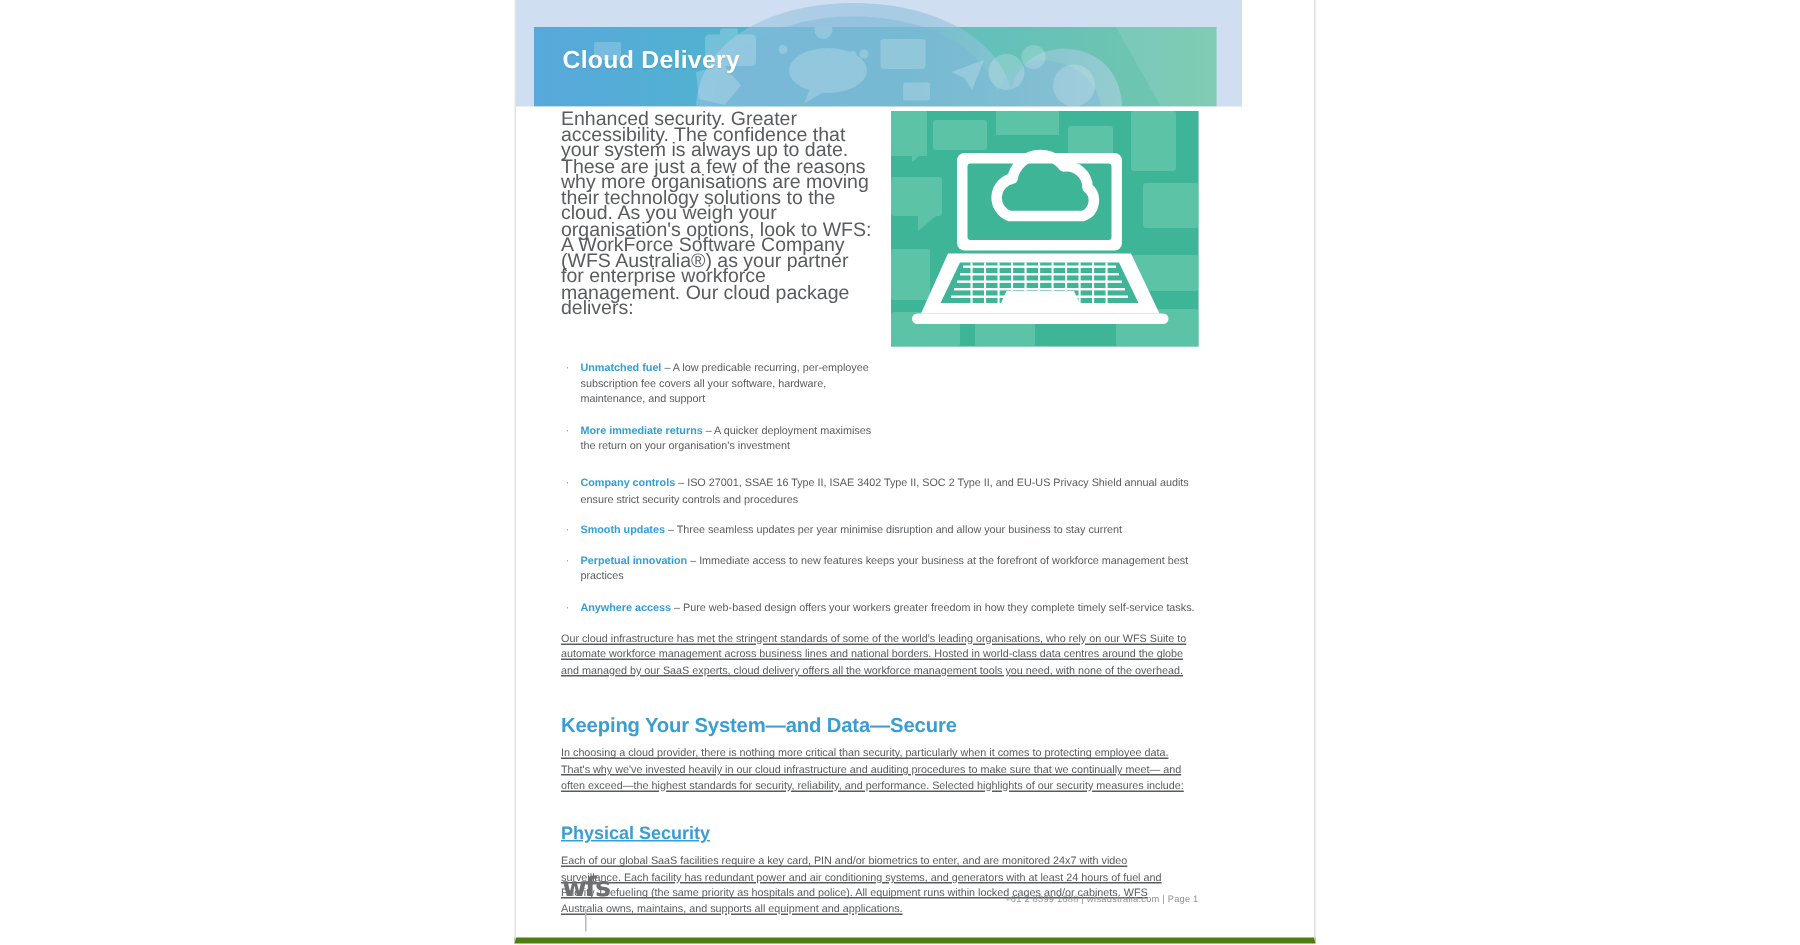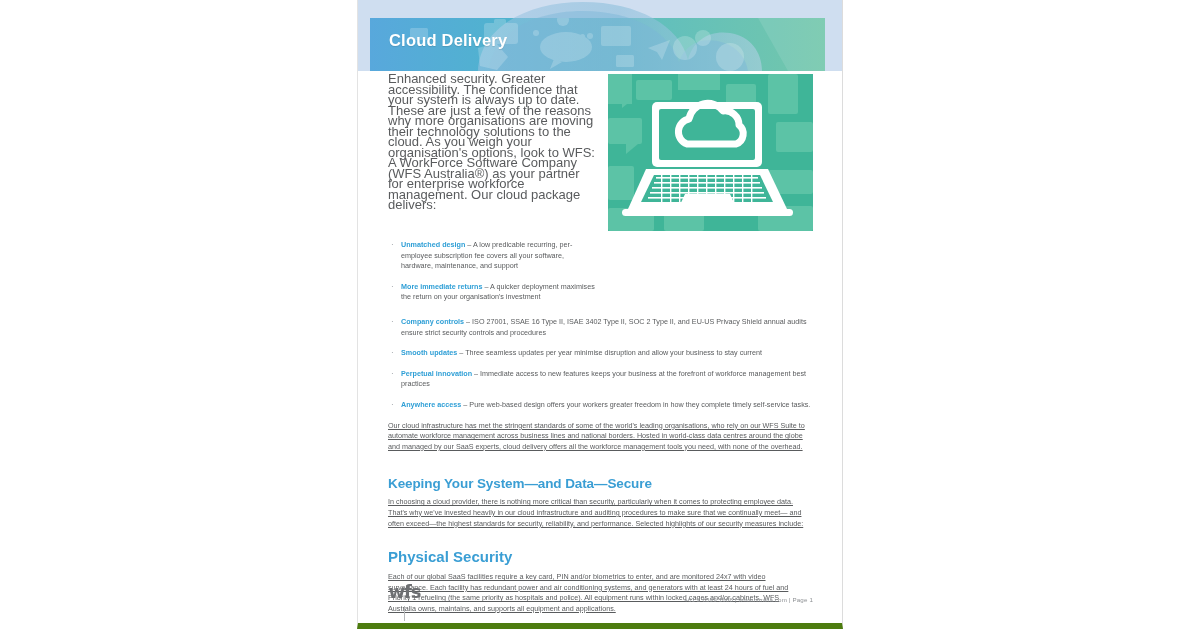--- a/index.html
+++ b/index.html
@@ -15,28 +15,28 @@
   .screen {
     position: relative;
     width: 1200px;
     height: 630px;
     background: #ffffff;
   }
 
   
   .page {
     position: absolute;
-    left: 357px;
+    left: 343px;
     top: 0px;
-    width: 486px;
+    width: 534px;
     height: 629px;
     background: #ffffff;
     border-left: 1px solid #e3e3e3;
     border-right: 1px solid #dcdcdc;
-    border-bottom: 6px solid #4d7c0f;
+    border-bottom: 4px solid #4d7c0f;
     box-sizing: border-box;
     overflow: hidden;
   }
 
   
   .hero {
     position: absolute;
     left: 0;
     top: 0;
     width: 484px;
@@ -140,24 +140,25 @@
   .para.spaced { margin-top: 10px; }
 
   h2.section-title {
     font-size: 13.5px;
     font-weight: bold;
     color: #3a9ed4;
     margin: 24px 0 6px 0;
     letter-spacing: -0.1px;
   }
   h3.sub-title {
-    font-size: 15px;
+    font-size: 12px;
     font-weight: bold;
     color: #3a9ed4;
     margin: 19px 0 7px 0;
+    text-decoration: underline;
   }
 
   
   .footer {
     position: absolute;
     left: 30px;
     top: 583px;
     width: 425px;
     height: 26px;
   }
@@ -335,21 +336,21 @@
               <path d="M79 70 a13 13 0 0 1 2 -25 a19 19 0 0 1 34 -8 a14 14 0 0 1 16 14 a11 11 0 0 1 -3 19 Z"></path>
             </g>
           </svg>
         </div>
       </div>
 
       <div class="bullets">
 
         <div class="bullet narrow">
           <div class="bullet-dot">·</div>
-          <div class="bullet-body"><span class="lead">Unmatched design</span><span> – A low predicable recurring, per-employee subscription fee covers all your software, hardware, maintenance, and support</span></div>
+          <div class="bullet-body"><span class="lead">Unmatched fuel</span><span> – A low predicable recurring, per-employee subscription fee covers all your software, hardware, maintenance, and support</span></div>
         </div>
 
         <div class="bullet narrow">
           <div class="bullet-dot">·</div>
           <div class="bullet-body"><span class="lead">More immediate returns</span><span> – A quicker deployment maximises the return on your organisation's investment</span></div>
         </div>
 
         <div class="bullet wide" style="margin-top:14px;">
           <div class="bullet-dot">·</div>
           <div class="bullet-body"><span class="lead">Company controls</span><span> – ISO 27001, SSAE 16 Type II, ISAE 3402 Type II, SOC 2 Type II, and EU-US Privacy Shield annual audits ensure strict security controls and procedures</span></div>

